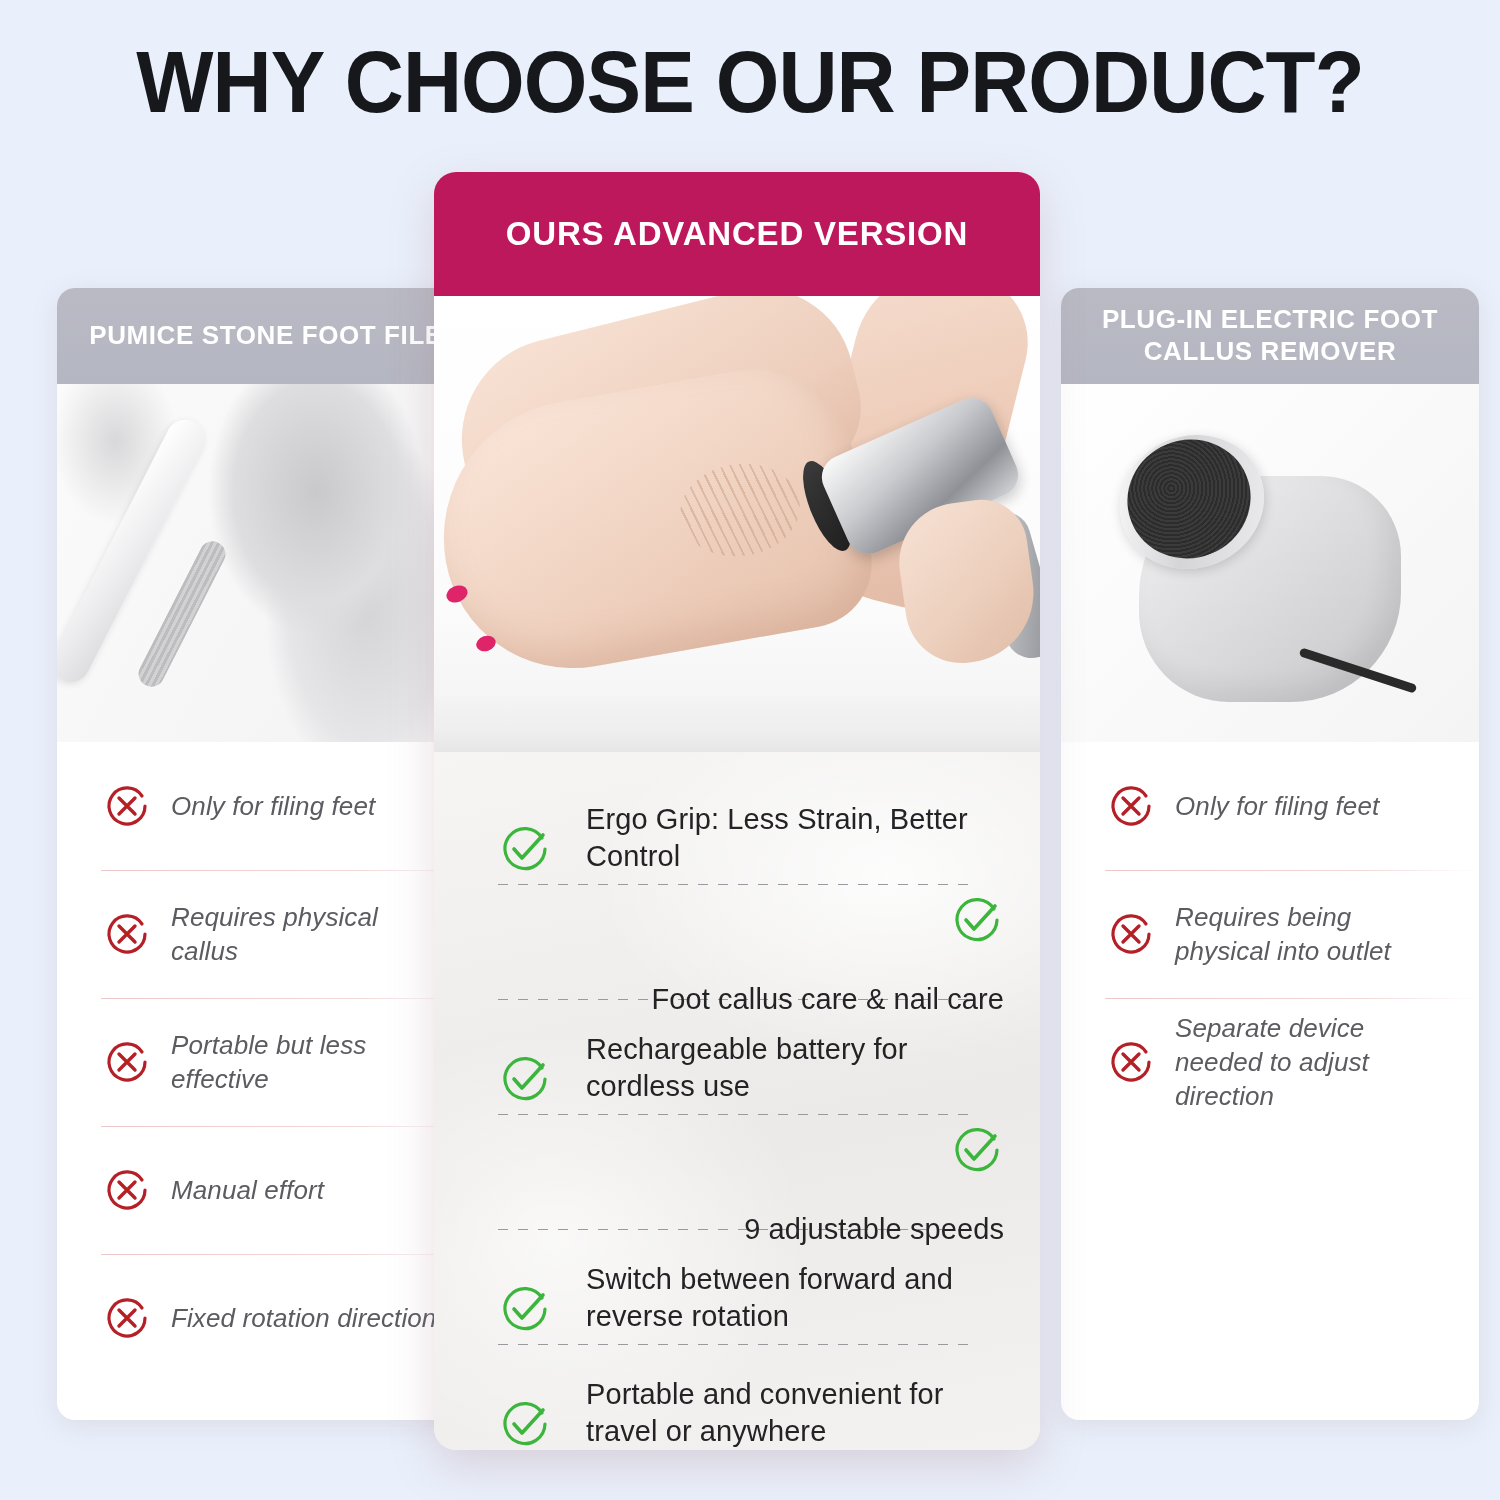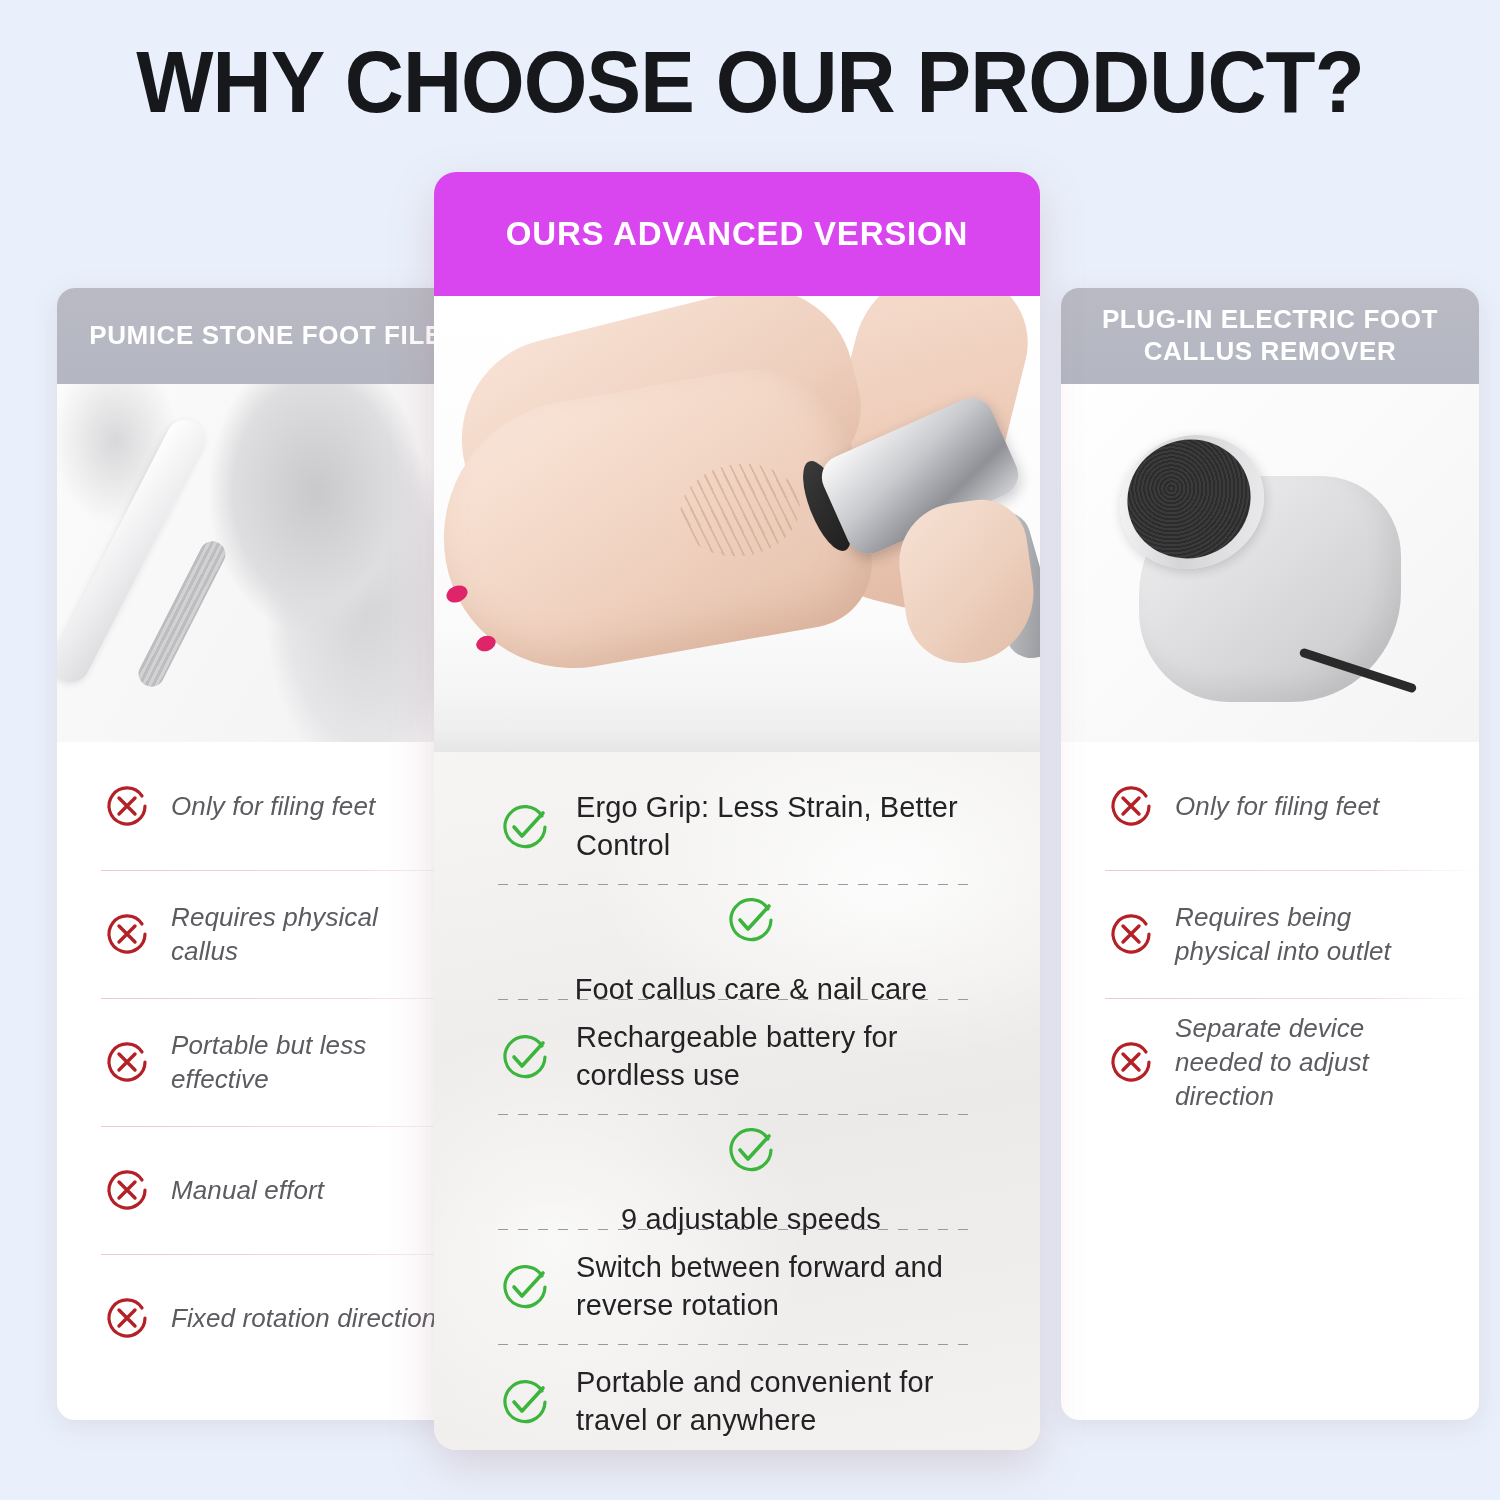--- a/index.html
+++ b/index.html
@@ -180,21 +180,21 @@
     height: 1278px;
     border-radius: 22px;
     overflow: hidden;
     background: #f4f3f2;
     box-shadow: 0 16px 44px rgba(168,120,132,0.26);
     z-index: 5;
   }
 
   .center-head {
     height: 124px;
-    background: #d946ef;
+    background: #be185d;
     color: #ffffff;
     display: flex;
     align-items: center;
     justify-content: center;
     font-size: 33px;
     font-weight: 700;
     letter-spacing: 0.8px;
   }
 
   .center-photo {
@@ -287,22 +287,22 @@
     position: relative;
     padding: 26px 30px 0 30px;
     background:
       radial-gradient(ellipse 420px 260px at 75% 18%, rgba(255,255,255,0.85) 0%, rgba(255,255,255,0) 70%),
       radial-gradient(ellipse 360px 300px at 20% 70%, rgba(255,255,255,0.7) 0%, rgba(255,255,255,0) 70%),
       linear-gradient(170deg,#f6f5f4 0%, #eceae8 55%, #f3f2f1 100%);
     height: 698px;
   }
   .center-row {
     display: flex;
-    align-items: center;
-    gap: 24px;
+    align-items: flex-end;
+    gap: 34px;
     padding: 0 6px 0 34px;
     position: relative;
   }
   .center-row.h1 { height: 98px; flex-direction: column; }
   .center-row.h2 { height: 98px; }
   .center-row .txt {
     font-size: 29px;
     line-height: 1.30;
     color: #232326;
     letter-spacing: 0.1px;

